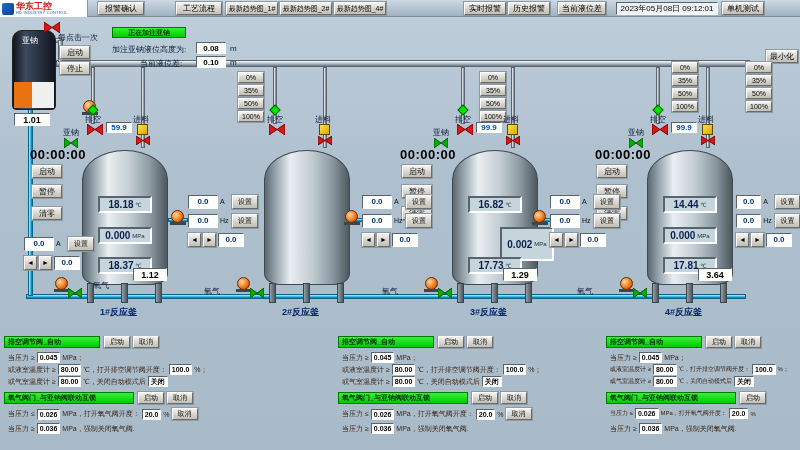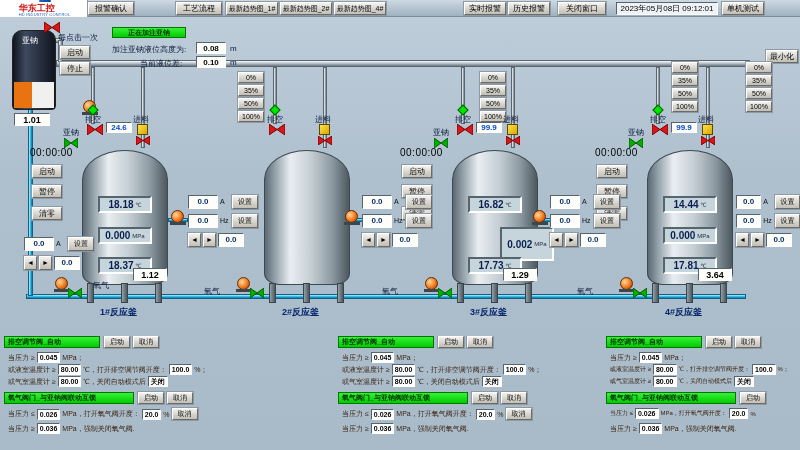--- a/index.html
+++ b/index.html
@@ -6,21 +6,21 @@
   html,body{width:800px;height:450px;overflow:hidden;background:#b2c2d0;}
   #screen{position:relative;width:800px;height:450px;background:linear-gradient(180deg,#c0cedb 0%,#aebfcd 40%,#a9bac9 100%);font-size:8px;color:#111;}
   .abs{position:absolute;}
   .btn{position:absolute;background:linear-gradient(180deg,#f4f3f0,#d4d1c9 60%,#c2bfb6);border:1px solid;border-color:#ffffff #6b6b6b #6b6b6b #ffffff;outline:1px solid #8d99a3;font-size:8px;display:flex;align-items:center;justify-content:center;color:#000;white-space:nowrap;overflow:hidden;}
   .btn.inline{position:static;}
   .vbox{position:absolute;background:#fdfdfa;border:1px solid;border-color:#56646e #ffffff #ffffff #56646e;display:flex;align-items:center;justify-content:center;font-weight:bold;color:#06306e;font-size:8px;white-space:nowrap;overflow:hidden;}
   .vbox.big{background:#c6d4dc;border-width:2px;font-size:10px;color:#0a1f4e;}
   .vbox.flow{font-size:9px;color:#000;}
   .unit{font-size:6px;font-weight:normal;margin-left:2px;color:#243040;}
   .lbl{position:absolute;font-size:8px;color:#0a1a3a;white-space:nowrap;}
-  .timer{position:absolute;font-size:10px;font-weight:normal;color:#000;letter-spacing:.5px;}
+  .timer{position:absolute;font-size:13px;font-weight:bold;color:#000;letter-spacing:.5px;}
   .rname{position:absolute;font-size:9px;font-weight:bold;color:#06276b;white-space:nowrap;}
   .pipe{position:absolute;background:linear-gradient(180deg,#fafbfc 0%,#bac4cb 45%,#6c7985 100%);border:1px solid #5a656f;}
   .pipev{background:linear-gradient(90deg,#fafbfc 0%,#bac4cb 45%,#6c7985 100%);}
   .cpipe{position:absolute;background:linear-gradient(180deg,#bfeefb 0%,#1fa9d9 65%,#0b6f9c 100%);border:1px solid #0a648c;}
   .cpipev{background:linear-gradient(90deg,#bfeefb 0%,#1fa9d9 65%,#0b6f9c 100%);}
   .vessel{position:absolute;width:86px;height:135px;background:linear-gradient(90deg,#5c6972 0%,#93a1aa 12%,#e9eef1 30%,#c4ced4 55%,#8c99a2 80%,#4d585f 100%);border:1px solid #3e4950;border-radius:44px 44px 16px 16px / 30px 30px 12px 12px;}
   .leg{position:absolute;width:7px;height:20px;background:linear-gradient(90deg,#93a0a8,#4c565d);border:1px solid #3c454b;}
   .diamond{position:absolute;width:8px;height:8px;background:#00e400;border:1px solid #006000;transform:rotate(45deg);}
   .pump{position:absolute;width:16px;height:15px;}
   .pbody{position:absolute;left:1px;top:0;width:13px;height:13px;border-radius:50%;background:radial-gradient(circle at 35% 35%,#ffd8a0,#f07818 55%,#9a3505);border:1px solid #6a2a00;}
@@ -35,49 +35,49 @@
   .cluster .bt{width:26px;height:14px;font-size:7px;}
   .cluster .ar{width:13px;height:14px;font-size:7px;}
   .cluster .un{font-size:7px;color:#111;width:10px;}
   .panel{position:absolute;height:102px;overflow:hidden;}
   .gbar{position:absolute;background:linear-gradient(180deg,#38f038,#00cc00);border:1px solid #007800;color:#003000;font-weight:bold;font-size:7px;display:flex;align-items:center;padding:0 3px;height:12px;white-space:nowrap;overflow:hidden;}
   .pbtn{height:12px;width:26px;font-size:7px;}
   .cond{position:absolute;display:flex;align-items:center;gap:2px;font-size:7px;color:#3a2410;white-space:nowrap;}
   .ibox{background:#fff;border:1px solid;border-color:#56646e #fff #fff #56646e;padding:0 2px;font-weight:bold;color:#000;font-size:7px;line-height:9px;}
   .toolbar{position:absolute;left:0;top:0;width:800px;height:17px;background:linear-gradient(180deg,#cdd9e3,#9fb1c0);border-bottom:1px solid #7c8c9a;}
   .tbtn{top:2px;height:13px;font-size:8px;}
-  .logo{position:absolute;left:0;top:0;width:88px;height:17px;background:#fff;display:flex;align-items:center;gap:2px;padding-left:2px;border-right:1px solid #8a98a5;flex-direction:column;}
+  .logo{position:absolute;left:0;top:0;width:88px;height:17px;background:#fff;display:flex;align-items:center;gap:2px;padding-left:2px;border-right:1px solid #8a98a5;}
   .logomark{width:12px;height:12px;background:linear-gradient(135deg,#1b6fd0,#0c3f8e);border-radius:2px;}
   .logotext{display:flex;flex-direction:column;line-height:1;}
   .logotitle{color:#d01818;font-weight:bold;font-size:9px;}
   .logosub{color:#1b5fb8;font-size:4px;letter-spacing:.2px;}
   .dtbox{position:absolute;top:2px;height:13px;background:#eef2f5;border:1px solid;border-color:#56646e #fff #fff #56646e;display:flex;align-items:center;justify-content:center;font-size:8px;color:#000;white-space:nowrap;}
   .statusg{position:absolute;background:linear-gradient(180deg,#38f038,#00cc00);border:1px solid #007800;color:#003000;font-size:7px;font-weight:bold;display:flex;align-items:center;justify-content:center;white-space:nowrap;overflow:hidden;}
 </style>
 </head>
 <body>
 
 <div id="screen">
 
   <div class="toolbar">
     <div class="logo">
       <div class="logomark"></div>
       <div class="logotext">
         <span class="logotitle">华东工控</span>
         <span class="logosub">HD INDUSTRY CONTROL</span>
       </div>
     </div>
-    <div class="btn tbtn" style="left:88px;width:46px;">报警确认</div>
+    <div class="btn tbtn" style="left:98px;width:46px;">报警确认</div>
     <div class="btn tbtn" style="left:176px;width:46px;">工艺流程</div>
     <div class="btn tbtn" style="left:226px;width:52px;font-size:7px;">最新趋势图_1#</div>
     <div class="btn tbtn" style="left:280px;width:52px;font-size:7px;">最新趋势图_2#</div>
     <div class="btn tbtn" style="left:334px;width:52px;font-size:7px;">最新趋势图_4#</div>
     <div class="btn tbtn" style="left:464px;width:42px;">实时报警</div>
     <div class="btn tbtn" style="left:508px;width:42px;">历史报警</div>
-    <div class="btn tbtn" style="left:558px;width:48px;">关闭窗口</div>
+    <div class="btn tbtn" style="left:558px;width:48px;">当前液位差</div>
     <div class="dtbox" style="left:616px;width:102px;">2023年05月08日 09:12:01</div>
     <div class="btn tbtn" style="left:722px;width:42px;">单机测试</div>
     <div class="btn tbtn" style="left:766px;width:32px;margin-top:48px;">最小化</div>
   </div>
 
   <div class="pipe" style="left:56px;top:60px;width:694px;height:7px;"></div>
   <div class="pipe" style="left:44px;top:38px;width:18px;height:5px;"></div>
   <div class="pipe pipev" style="left:58px;top:40px;width:5px;height:22px;"></div>
   <div class="pipe pipev" style="left:91px;top:67px;width:4px;height:57px;"></div>
   <div class="pipe pipev" style="left:273px;top:67px;width:4px;height:57px;"></div>
@@ -149,21 +149,21 @@
     <div class="btn inline">50%</div>
     <div class="btn inline">100%</div>
   </div>
 
   <div class="diamond" style="left:89px;top:106px;"></div>
   <span class="lbl" style="left:85px;top:114px;">排空</span>
   <svg class="abs" style="left:87px;top:124px;" width="16" height="11" viewBox="0 0 16 11">
       <polygon points="0,0 8,5.5 0,11" fill="#d81818" stroke="#7a0000"></polygon>
       <polygon points="16,0 8,5.5 16,11" fill="#d81818" stroke="#7a0000"></polygon>
     </svg>
-  <div class="vbox" style="left:106px;top:122px;width:26px;height:11px;color:#0548c8;">24.6</div>
+  <div class="vbox" style="left:106px;top:122px;width:26px;height:11px;color:#0548c8;">59.9</div>
   <span class="lbl" style="left:133px;top:114px;">进料</span>
   <div class="actu" style="left:137px;top:124px;"></div>
   <svg class="abs" style="left:136px;top:136px;" width="14" height="9" viewBox="0 0 14 9">
       <polygon points="0,0 7,4.5 0,9" fill="#d81818" stroke="#7a0000"></polygon>
       <polygon points="14,0 7,4.5 14,9" fill="#d81818" stroke="#7a0000"></polygon>
     </svg>
   <span class="lbl" style="left:63px;top:127px;">亚钠</span>
   <svg class="abs" style="left:64px;top:138px;" width="14" height="10" viewBox="0 0 14 10">
       <polygon points="0,0 7,5 0,10" fill="#00b000" stroke="#005a00"></polygon>
       <polygon points="14,0 7,5 14,10" fill="#00b000" stroke="#005a00"></polygon>

